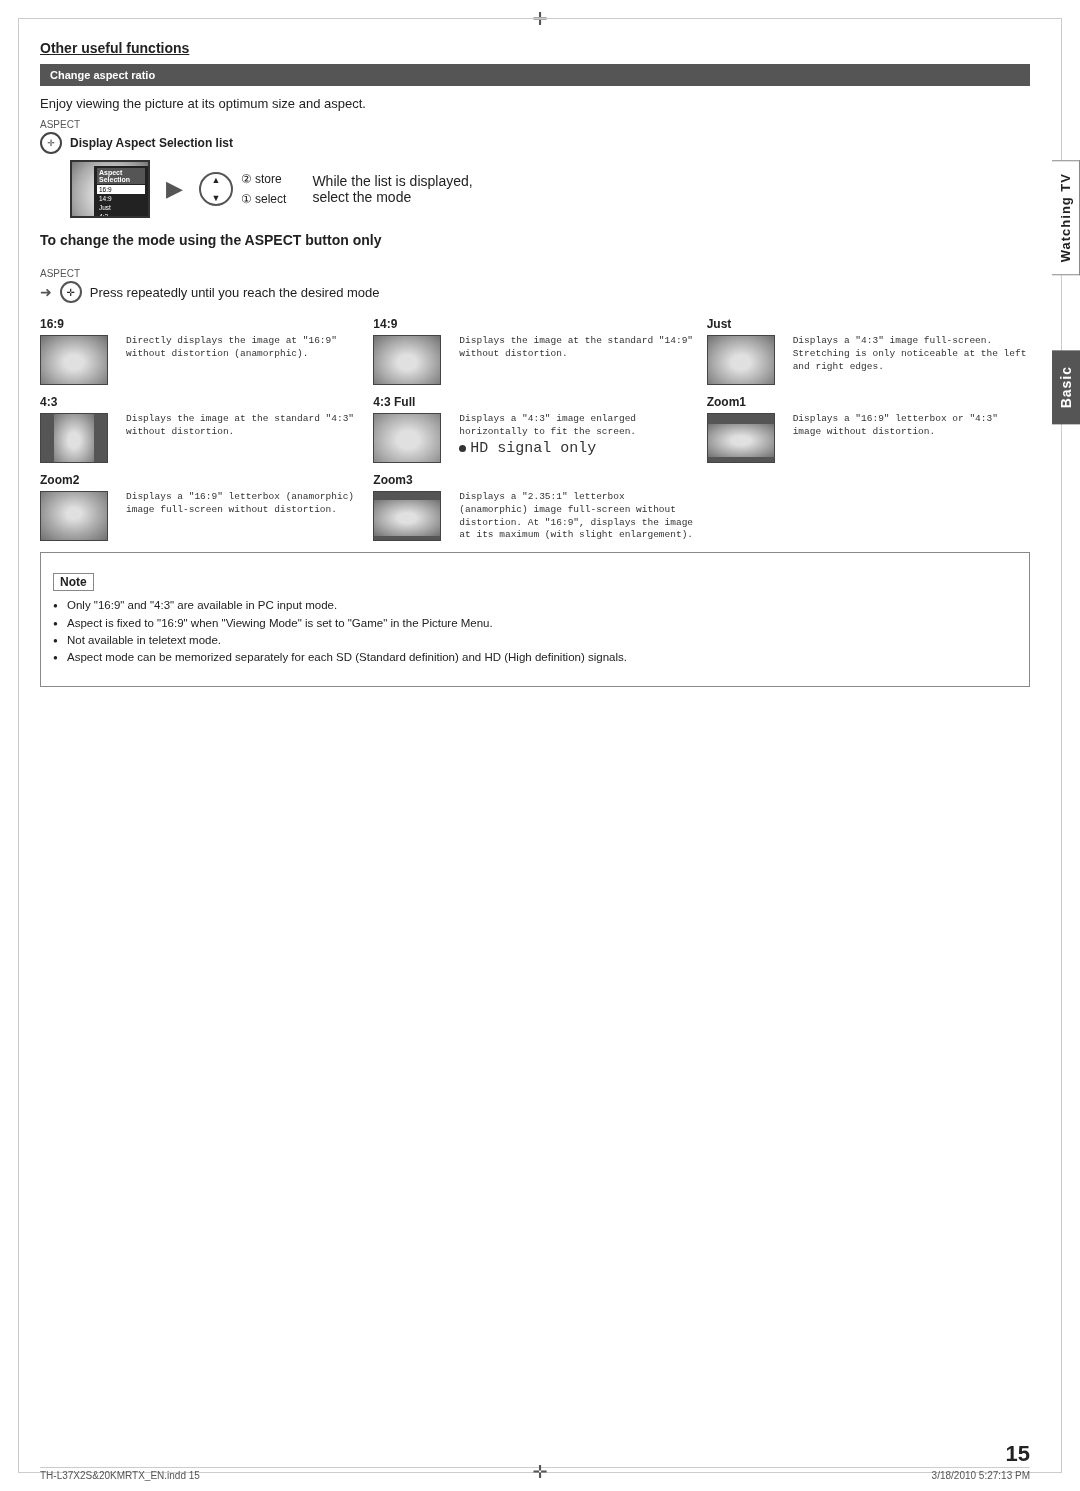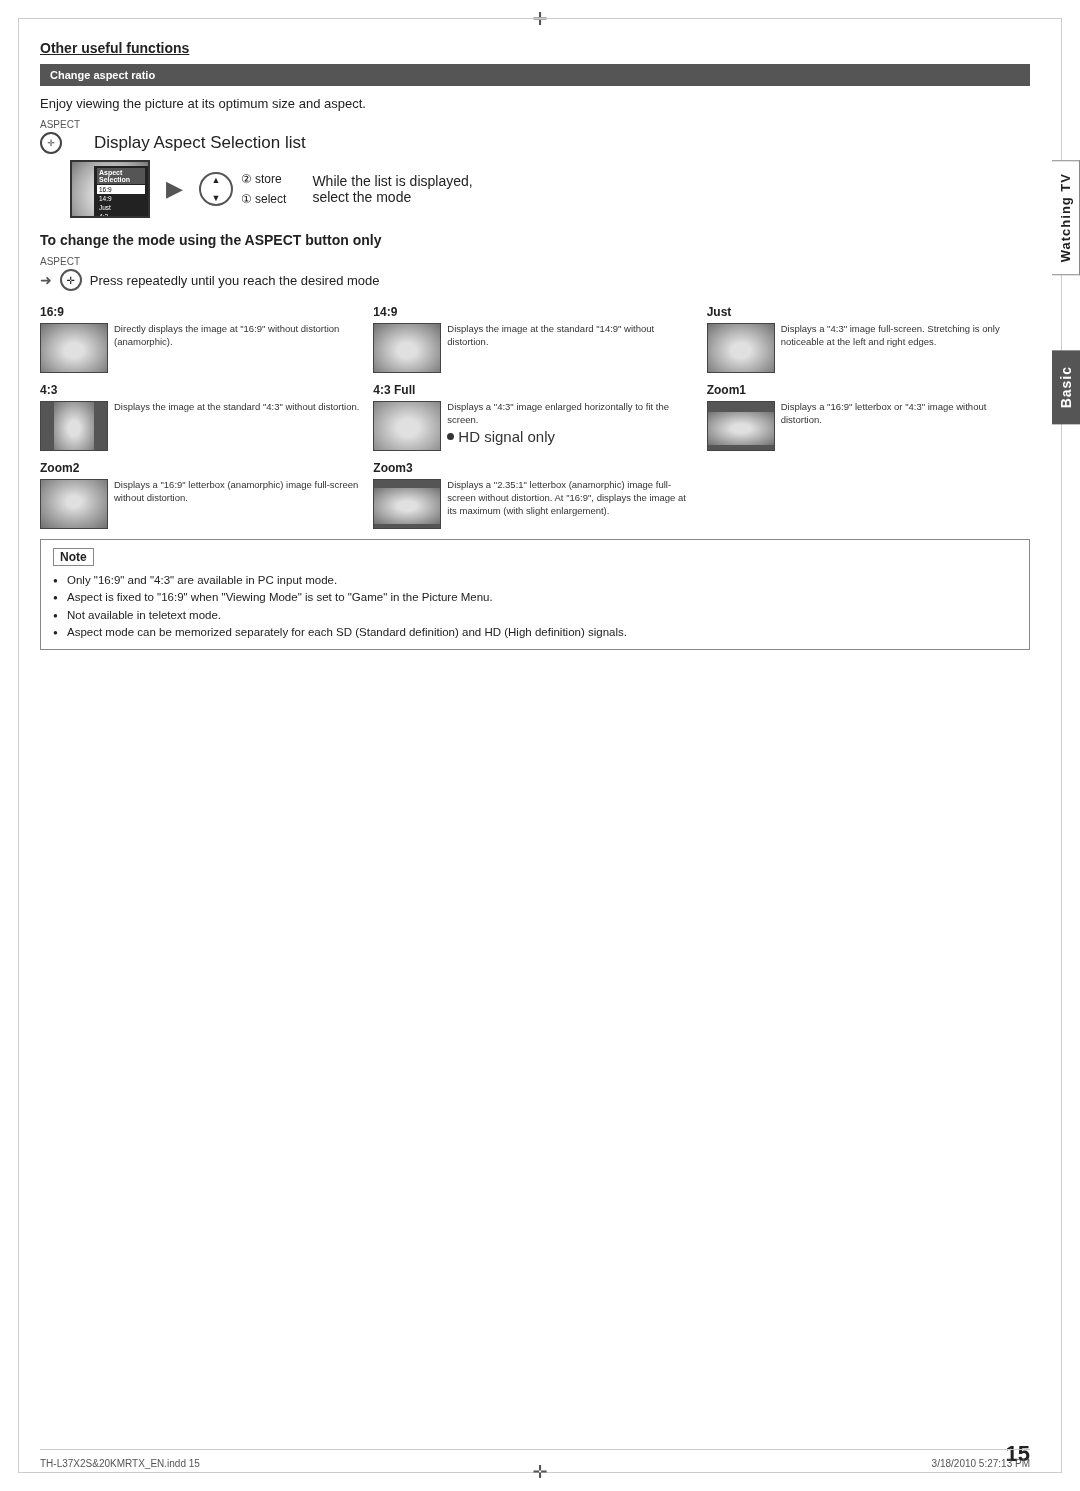--- a/index.html
+++ b/index.html
@@ -99,23 +99,22 @@
     }
 
     
     .aspect-label {
       font-size: 10px;
       color: #555;
       margin-bottom: 2px;
     }
 
     .display-title {
-      font-size: 17px;
-      font-weight: normal;
-      margin-left: 24px;
+      font-size: 12px;
+      font-weight: bold;
     }
 
     
     .selection-demo {
       display: flex;
       align-items: center;
       margin-left: 30px;
       margin-bottom: 14px;
       gap: 16px;
     }
@@ -182,21 +181,21 @@
     .while-list-text {
       font-size: 14px;
       font-weight: normal;
       margin-left: 10px;
     }
 
     
     .subsection-title {
       font-size: 14px;
       font-weight: bold;
-      margin-bottom: 8px;
+      margin-bottom: 20px;
     }
 
     .press-repeatedly {
       display: flex;
       align-items: center;
       gap: 8px;
       margin-bottom: 14px;
     }
 
     .arrow-bullet {
@@ -231,22 +230,23 @@
 
     .mode-label {
       font-size: 12px;
       font-weight: bold;
       color: #222;
       margin-bottom: 2px;
     }
 
     .mode-row {
       display: flex;
-      gap: 6px;
+      gap: 18px;
       align-items: flex-start;
+      font-family: Liberation Mono, monospace;
     }
 
     .mode-thumb {
       width: 68px;
       height: 50px;
       background: #888;
       border: 1px solid #444;
       flex-shrink: 0;
       position: relative;
       overflow: hidden;
@@ -282,21 +282,21 @@
       width: 7px;
       height: 7px;
       background: #333;
       border-radius: 50%;
       display: inline-block;
     }
 
     
     .note-box {
       border: 1px solid #888;
-      padding: 8px 12px;
+      padding: 20px 12px;
       margin-top: 8px;
     }
 
     .note-title {
       font-size: 12px;
       font-weight: bold;
       border: 1px solid #888;
       display: inline-block;
       padding: 1px 6px;
       margin-bottom: 6px;
@@ -330,29 +330,29 @@
       bottom: 24px;
       right: 50px;
       font-size: 22px;
       font-weight: bold;
       color: #222;
     }
 
     
     .footer {
       position: absolute;
-      bottom: 22px;
+      bottom: 10px;
       left: 40px;
       right: 50px;
       display: flex;
       justify-content: space-between;
       font-size: 10px;
       color: #555;
       border-top: 1px solid #ccc;
-      padding-top: 8px;
+      padding-top: 2px;
     }
 
     
     .bottom-compass {
       position: absolute;
       bottom: 8px;
       left: 50%;
       transform: translateX(-50%);
       font-size: 18px;
       color: #555;

